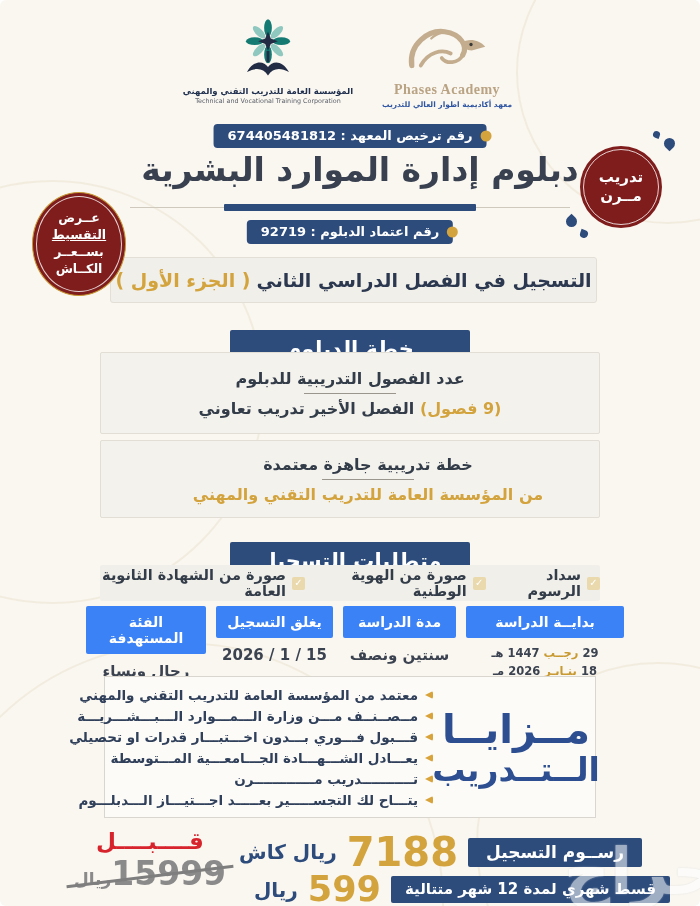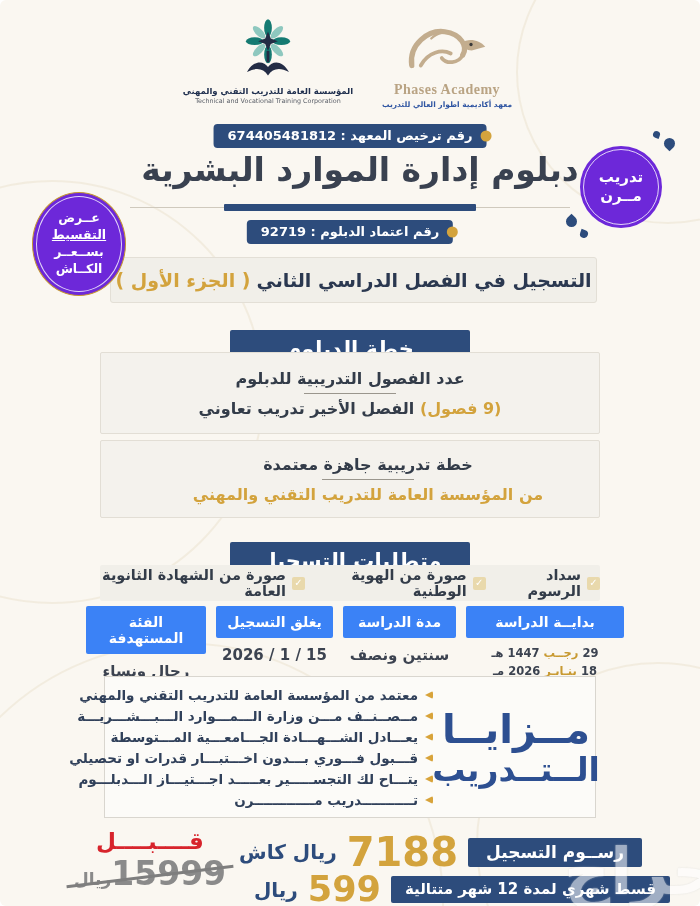--- a/index.html
+++ b/index.html
@@ -36,21 +36,21 @@
     width:11px;height:11px;background:#d3a33d;border-radius:50%;display:block;}
   .accred{top:220px;}
 
   
   .main-title{top:150px;left:10px;width:700px;text-align:center;font-size:33px;font-weight:bold;color:#394150;letter-spacing:-.5px;}
   .title-divider{top:204px;left:130px;width:440px;height:8px;}
   .title-divider .thin{position:absolute;top:3px;left:0;right:0;border-top:1px solid #cfc9bd;}
   .title-divider .bar{position:absolute;top:0;left:50%;transform:translateX(-50%);width:252px;height:7px;background:#2d4c7c;border-radius:1px;}
 
   
-  .gold-circle{background:#6d28d9;border-radius:50%;color:#fff;font-weight:bold;
+  .gold-circle{background:#7f1d1d;border-radius:50%;color:#fff;font-weight:bold;
     display:flex;flex-direction:column;align-items:center;justify-content:center;text-align:center;z-index:5;}
   .gold-circle::before{content:"";position:absolute;inset:3px;border:1.5px solid rgba(255,255,255,.8);border-radius:50%;}
   .flex-circle{top:146px;left:580px;width:82px;height:82px;font-size:15px;line-height:1.3;}
   .inst-circle{top:192px;left:32px;width:92px;height:102px;font-size:12.5px;line-height:1.35;border:1px solid #c59732;}
   .inst-circle .u{text-decoration:underline;}
   .drop{position:absolute;background:#2d4c7c;border-radius:0 50% 50% 50%;z-index:5;}
   .d1{width:7px;height:7px;left:653px;top:131px;transform:rotate(200deg);}
   .d2{width:11px;height:11px;left:664px;top:138px;transform:rotate(225deg);}
   .d3{width:11px;height:11px;left:566px;top:216px;transform:rotate(45deg);}
   .d4{width:8px;height:8px;left:580px;top:230px;transform:rotate(20deg);}
@@ -274,33 +274,33 @@
       <div class="ben-item">
           <span class="tri"></span>
           <span>معتمد من المؤسسة العامة للتدريب التقني والمهني</span>
         </div>
       <div class="ben-item">
           <span class="tri"></span>
           <span>مــصــنــف مـــن وزارة الـــمـــوارد الـــبـــشـــريـــة</span>
         </div>
       <div class="ben-item">
           <span class="tri"></span>
+          <span>قـــبول فـــوري بـــدون اخـــتبـــار قدرات او تحصيلي</span>
+        </div>
+      <div class="ben-item">
+          <span class="tri"></span>
           <span>يعـــادل الشـــهـــادة الجـــامعـــية المـــتوسطة</span>
         </div>
       <div class="ben-item">
           <span class="tri"></span>
-          <span>قـــبول فـــوري بـــدون اخـــتبـــار قدرات او تحصيلي</span>
+          <span>تـــــــــــدريب مـــــــــــــرن</span>
         </div>
       <div class="ben-item">
           <span class="tri"></span>
           <span>يتـــاح لك التجســـــير بعـــــد اجـــتيـــاز الـــدبلـــوم</span>
-        </div>
-      <div class="ben-item">
-          <span class="tri"></span>
-          <span>تـــــــــــدريب مـــــــــــــرن</span>
         </div>
     </div>
   </div>
 
   <div class="layer price-row pr1">
     <span class="p-badge pb1">رســوم التسجيل</span>
     <span class="p-amount pa1">7188</span>
     <span class="p-unit">ريال كاش</span>
   </div>
   <div class="layer price-row pr2">

